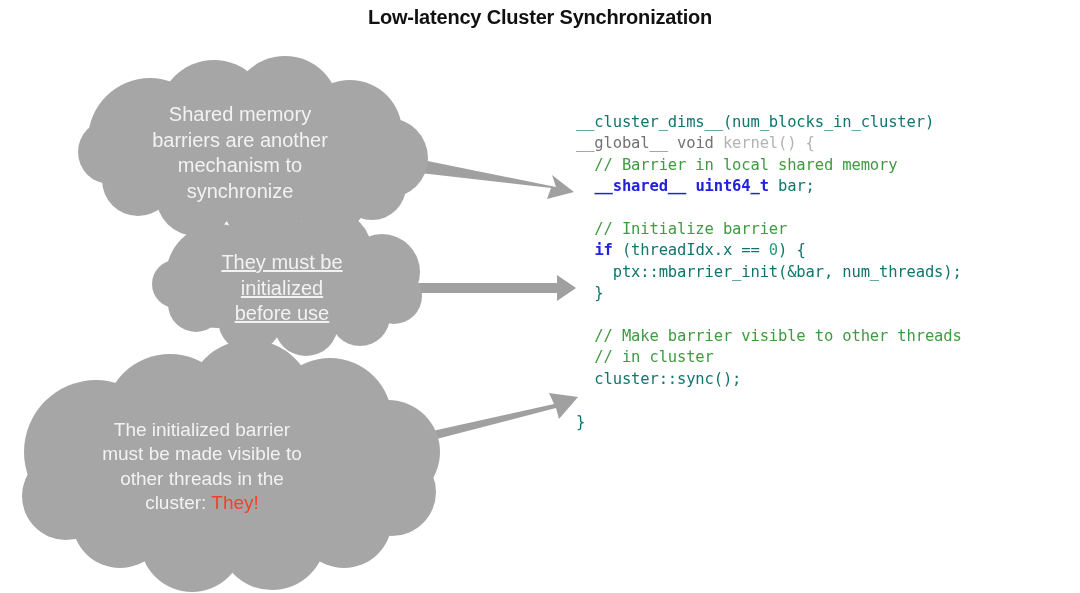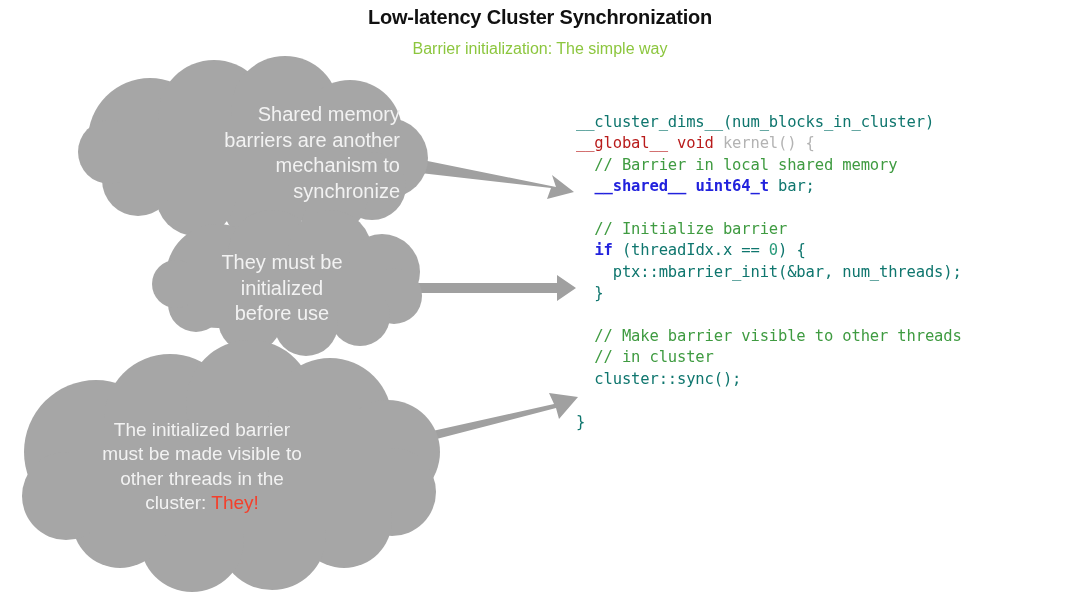--- a/index.html
+++ b/index.html
@@ -79,32 +79,31 @@
     font-family: "DejaVu Sans Mono", "Liberation Mono", monospace;
     font-size: 15.5px;
     line-height: 21.4px;
     color: #1b1b1b;
     white-space: pre;
     letter-spacing: -0.15px;
   }
   .tok-plain   { color: #0f766e; }
   .tok-comment { color: #3f9b41; }
   .tok-kw      { color: #2222dd; font-weight: bold; }
-  .tok-kw-dim  { color: #b91c1c; }
+  .tok-kw-dim  { color: #737373; }
   .tok-dim     { color: #b3b3b3; text-align: right; }
   .tok-num     { color: #2c9c7d; }
   .code-blank  { display: block; height: 21.4px; }
 </style>
 </head>
 <body>
 
 <div id="slide">
 
   <div id="title">Low-latency Cluster Synchronization</div>
-  <div id="subtitle">Barrier initialization: The simple way</div>
 
   <svg id="clouds-layer" viewBox="0 0 1080 593" width="1080" height="593">
 
     <g>
       <path d="M 398 155 L 556 187 L 552 175 L 574 192 L 547 199 L 551 188 L 394 170 Z" fill="#a0a0a0"></path>
     </g>
 
     <g>
       <path d="M 406 283 L 557 283 L 557 275 L 576 288 L 557 301 L 557 293 L 406 293 Z" fill="#a0a0a0"></path>
     </g>
@@ -151,26 +150,26 @@
       <circle cx="392" cy="492" r="44" fill="#a6a6a6"></circle>
       <circle cx="344" cy="520" r="48" fill="#a6a6a6"></circle>
       <circle cx="272" cy="536" r="54" fill="#a6a6a6"></circle>
       <circle cx="192" cy="540" r="52" fill="#a6a6a6"></circle>
       <circle cx="120" cy="520" r="48" fill="#a6a6a6"></circle>
       <circle cx="66" cy="496" r="44" fill="#a6a6a6"></circle>
       <rect x="70" y="420" width="320" height="110" fill="#a6a6a6"></rect>
     </g>
   </svg>
 
-  <div class="cloud-text" id="cloud1-text" style="white-space: pre-line; text-align: right;">Shared memory
+  <div class="cloud-text" id="cloud1-text" style="white-space: pre-line;">Shared memory
 barriers are another
 mechanism to
 synchronize</div>
 
-  <div class="cloud-text" id="cloud2-text" style="white-space: pre-line;">They must be
+  <div class="cloud-text" id="cloud2-text" style="white-space: pre-line; text-decoration: underline;">They must be
 initialized
 before use</div>
 
   <div class="cloud-text" id="cloud3-text" style="white-space: pre-line;"><span>The initialized barrier
 must be made visible to
 other threads in the
 cluster: </span><span class="slow-word">They!</span></div>
 
   <div id="code"><div><span class="tok-plain">__cluster_dims__(num_blocks_in_cluster)</span></div><div><span class="tok-kw-dim">__global__</span><span class="tok-plain"> </span><span class="tok-kw-dim">void</span><span class="tok-dim"> kernel() {</span></div><div><span class="tok-comment">  // Barrier in local shared memory</span></div><div><span class="tok-plain">  </span><span class="tok-kw">__shared__</span><span class="tok-plain"> </span><span class="tok-kw">uint64_t</span><span class="tok-plain"> bar;</span></div><div class="code-blank"></div><div><span class="tok-comment">  // Initialize barrier</span></div><div><span class="tok-plain">  </span><span class="tok-kw">if</span><span class="tok-plain"> (threadIdx.x == </span><span class="tok-num">0</span><span class="tok-plain">) {</span></div><div><span class="tok-plain">    ptx::mbarrier_init(&amp;bar, num_threads);</span></div><div><span class="tok-plain">  }</span></div><div class="code-blank"></div><div><span class="tok-comment">  // Make barrier visible to other threads</span></div><div><span class="tok-comment">  // in cluster</span></div><div><span class="tok-plain">  cluster::sync();</span></div><div class="code-blank"></div><div><span class="tok-plain">}</span></div></div>
 

